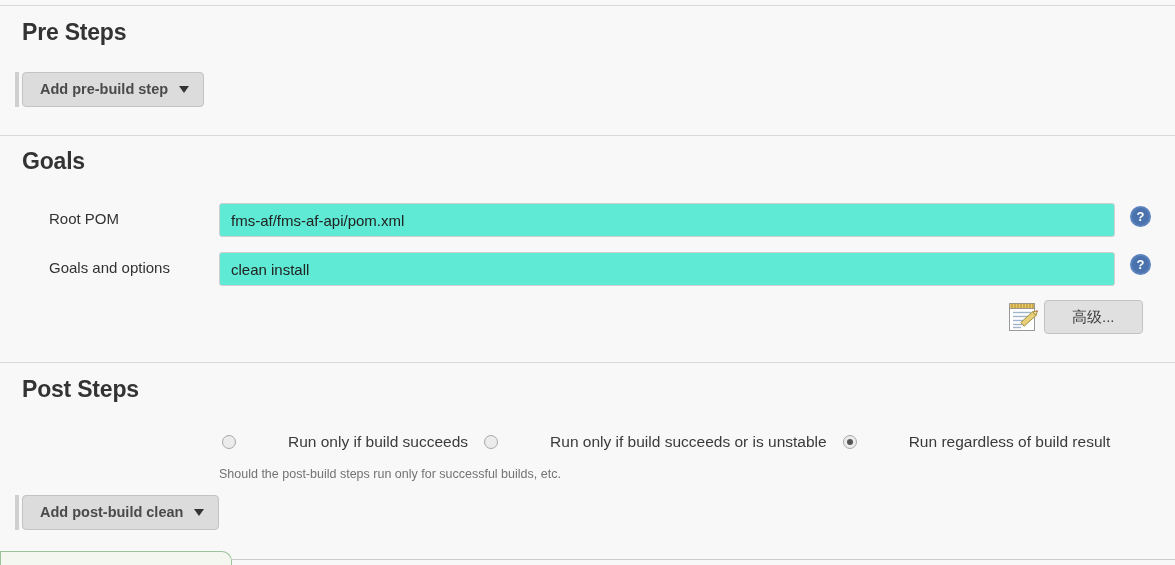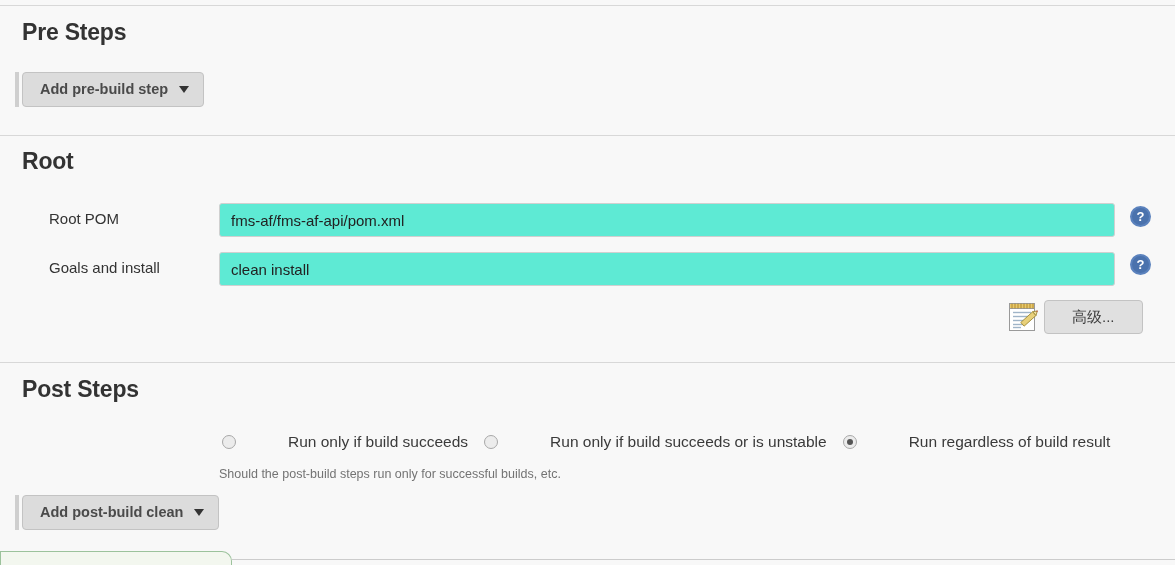--- a/index.html
+++ b/index.html
@@ -264,30 +264,30 @@
   <div class="add-step-wrap" id="add-pre-wrap">
     <div class="add-step-bar"></div>
     <div class="add-step-btn">
       <span>Add pre-build step</span>
       <span class="caret-down"></span>
     </div>
   </div>
 
   <div class="divider" id="divider-build"></div>
 
-  <div class="section-heading" id="heading-build">Root</div>
+  <div class="section-heading" id="heading-build">Goals</div>
 
   <div class="form-row" id="row-rootpom">
     <div class="form-label">Root POM</div>
     <input class="text-input" type="text" value="fms-af/fms-af-api/pom.xml" style="">
   </div>
   <div class="help-icon" id="help-rootpom"></div>
 
   <div class="form-row" id="row-goals">
-    <div class="form-label">Goals and install</div>
+    <div class="form-label">Goals and options</div>
     <input class="text-input" type="text" value="clean install" style="">
   </div>
   <div class="help-icon" id="help-goals"></div>
 
   <div id="advanced-row">
     <div class="notepad-icon">
       <svg width="32" height="34" viewBox="0 0 32 34" xmlns="http://www.w3.org/2000/svg">
         <rect x="2.5" y="3.5" width="25" height="27" fill="#ffffff" stroke="#9a9a9a" stroke-width="1"></rect>
         <rect x="2.5" y="3.5" width="25" height="5" fill="#e8c86a" stroke="#9a9a9a" stroke-width="1"></rect>
         <g stroke="#b08a2e" stroke-width="1">

